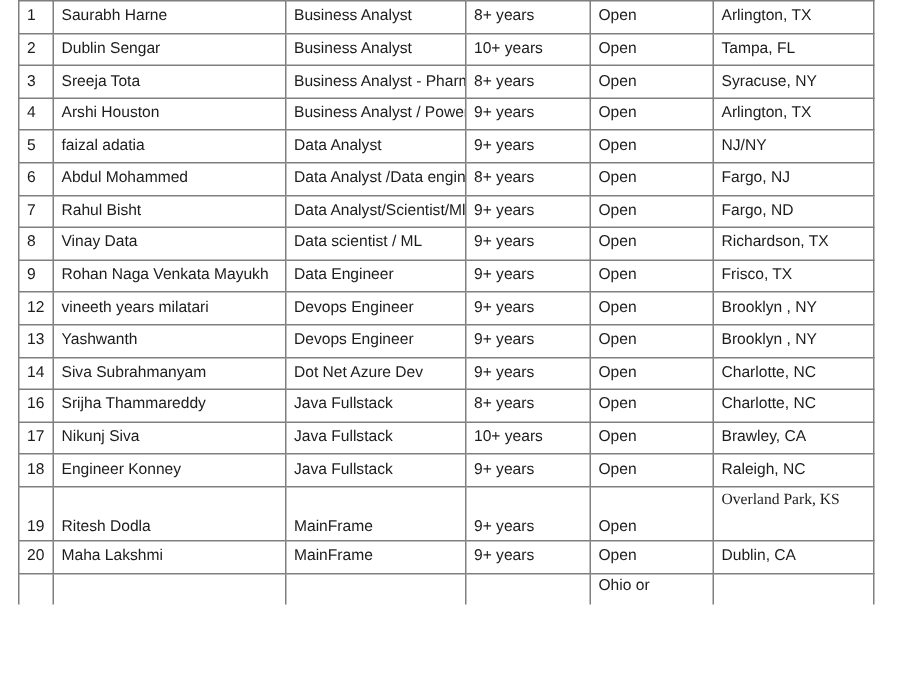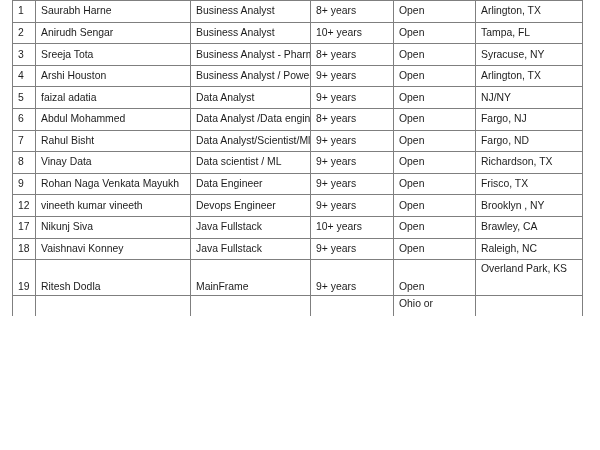--- a/index.html
+++ b/index.html
@@ -51,20 +51,21 @@
   table.grid tr.tall td {
     height: 31px;
     vertical-align: bottom;
     padding-bottom: 2px;
   }
   table.grid tr.tall td.wrapcell {
     white-space: normal;
     vertical-align: top;
     padding-top: 2px;
     line-height: 1.35;
+    font-family: Liberation Serif, serif;
   }
   table.grid tr.partial td {
     height: 16px;
     vertical-align: top;
     border-bottom: none;
   }
   td.idx { text-align: left; }
 </style>
 </head>
 <body>
@@ -83,21 +84,21 @@
         <tr>
           <td class="idx">1</td>
           <td>Saurabh Harne</td>
           <td>Business Analyst</td>
           <td>8+ years</td>
           <td>Open</td>
           <td>Arlington, TX</td>
         </tr>
         <tr>
           <td class="idx">2</td>
-          <td>Anirudh Sengar</td>
+          <td>Dublin Sengar</td>
           <td>Business Analyst</td>
           <td>10+ years</td>
           <td>Open</td>
           <td>Tampa, FL</td>
         </tr>
         <tr>
           <td class="idx">3</td>
           <td>Sreeja Tota</td>
           <td>Business Analyst - Pharma</td>
           <td>8+ years</td>
@@ -147,49 +148,81 @@
         <tr>
           <td class="idx">9</td>
           <td>Rohan Naga Venkata Mayukh</td>
           <td>Data Engineer</td>
           <td>9+ years</td>
           <td>Open</td>
           <td>Frisco, TX</td>
         </tr>
         <tr>
           <td class="idx">12</td>
-          <td>vineeth kumar vineeth</td>
+          <td>vineeth years milatari</td>
           <td>Devops Engineer</td>
           <td>9+ years</td>
           <td>Open</td>
           <td>Brooklyn , NY</td>
+        </tr>
+        <tr>
+          <td class="idx">13</td>
+          <td>Yashwanth</td>
+          <td>Devops Engineer</td>
+          <td>9+ years</td>
+          <td>Open</td>
+          <td>Brooklyn , NY</td>
+        </tr>
+        <tr>
+          <td class="idx">14</td>
+          <td>Siva Subrahmanyam</td>
+          <td>Dot Net Azure Dev</td>
+          <td>9+ years</td>
+          <td>Open</td>
+          <td>Charlotte, NC</td>
+        </tr>
+        <tr>
+          <td class="idx">16</td>
+          <td>Srijha Thammareddy</td>
+          <td>Java Fullstack</td>
+          <td>8+ years</td>
+          <td>Open</td>
+          <td>Charlotte, NC</td>
         </tr>
         <tr>
           <td class="idx">17</td>
           <td>Nikunj Siva</td>
           <td>Java Fullstack</td>
           <td>10+ years</td>
           <td>Open</td>
           <td>Brawley, CA</td>
         </tr>
         <tr>
           <td class="idx">18</td>
-          <td>Vaishnavi Konney</td>
+          <td>Engineer Konney</td>
           <td>Java Fullstack</td>
           <td>9+ years</td>
           <td>Open</td>
           <td>Raleigh, NC</td>
         </tr>
         <tr class="tall">
           <td class="idx">19</td>
           <td>Ritesh Dodla</td>
           <td>MainFrame</td>
           <td>9+ years</td>
           <td>Open</td>
           <td class="wrapcell">Overland Park, KS</td>
+        </tr>
+        <tr>
+          <td class="idx">20</td>
+          <td>Maha Lakshmi</td>
+          <td>MainFrame</td>
+          <td>9+ years</td>
+          <td>Open</td>
+          <td>Dublin, CA</td>
         </tr>
         <tr class="partial">
           <td class="idx"></td>
           <td></td>
           <td></td>
           <td></td>
           <td>Ohio or</td>
           <td></td>
         </tr>
       </tbody>

